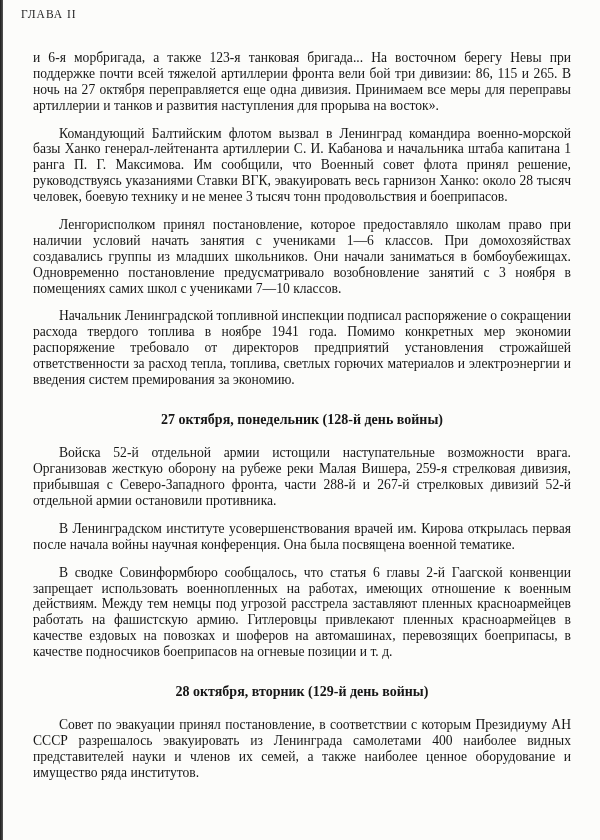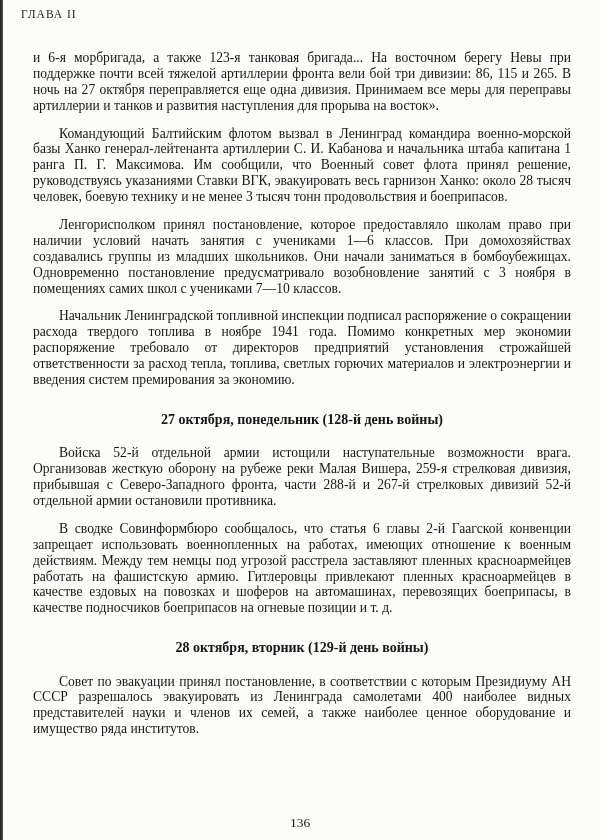--- a/index.html
+++ b/index.html
@@ -87,25 +87,25 @@
 
     <p class="para">Ленгорисполком принял постановление, которое предоставляло школам право при наличии условий начать занятия с учениками 1—6 классов. При домохозяйствах создавались группы из младших школьников. Они начали заниматься в бомбоубежищах. Одновременно постановление предусматривало возобновление занятий с 3 ноября в помещениях самих школ с учениками 7—10 классов.</p>
 
     <p class="para">Начальник Ленинградской топливной инспекции подписал распоряжение о сокращении расхода твердого топлива в ноябре 1941 года. Помимо конкретных мер экономии распоряжение требовало от директоров предприятий установления строжайшей ответственности за расход тепла, топлива, светлых горючих материалов и электроэнергии и введения систем премирования за экономию.</p>
 
     <h3 class="section-heading">27 октября, понедельник (128-й день войны)</h3>
 
 
     <p class="para">Войска 52-й отдельной армии истощили наступательные возможности врага. Организовав жесткую оборону на рубеже реки Малая Вишера, 259-я стрелковая дивизия, прибывшая с Северо-Западного фронта, части 288-й и 267-й стрелковых дивизий 52-й отдельной армии остановили противника.</p>
 
+    <p class="para">В Ленинградском институте усовершенствования врачей им. Кирова открылась первая после начала войны научная конференция. Она была посвящена военной тематике.</p>
 
     <p class="para">В сводке Совинформбюро сообщалось, что статья 6 главы 2-й Гаагской конвенции запрещает использовать военнопленных на работах, имеющих отношение к военным действиям. Между тем немцы под угрозой расстрела заставляют пленных красноармейцев работать на фашистскую армию. Гитлеровцы привлекают пленных красноармейцев в качестве ездовых на повозках и шоферов на автомашинах, перевозящих боеприпасы, в качестве подносчиков боеприпасов на огневые позиции и т. д.</p>
 
     <h3 class="section-heading">28 октября, вторник (129-й день войны)</h3>
 
     <p class="para">Совет по эвакуации принял постановление, в соответствии с которым Президиуму АН СССР разрешалось эвакуировать из Ленинграда самолетами 400 наиболее видных представителей науки и членов их семей, а также наиболее ценное оборудование и имущество ряда институтов.</p>
 
 
   </div>
 
-  <div class="page-number">136</div>
 
 </div>
 
 </body></html>

